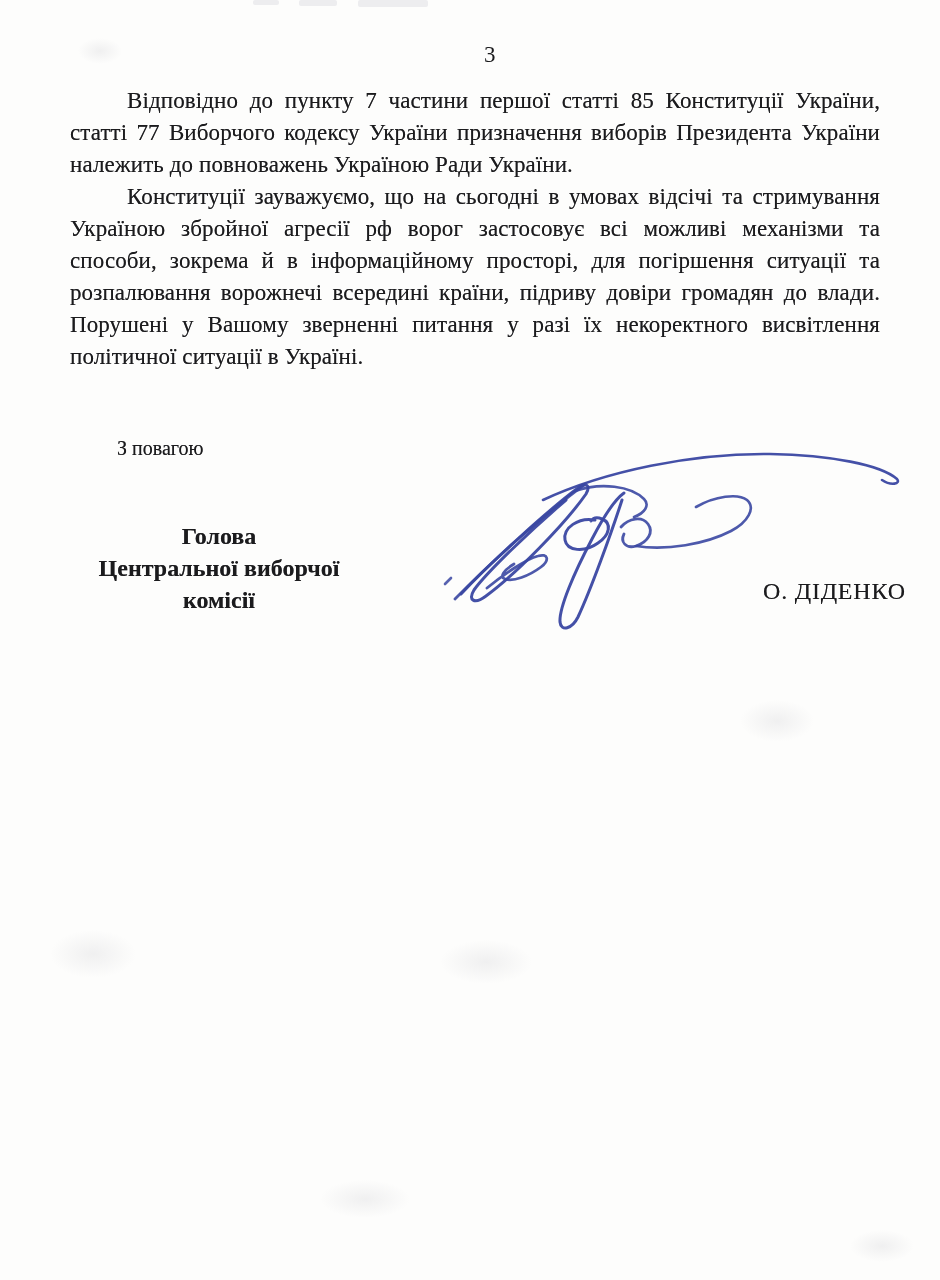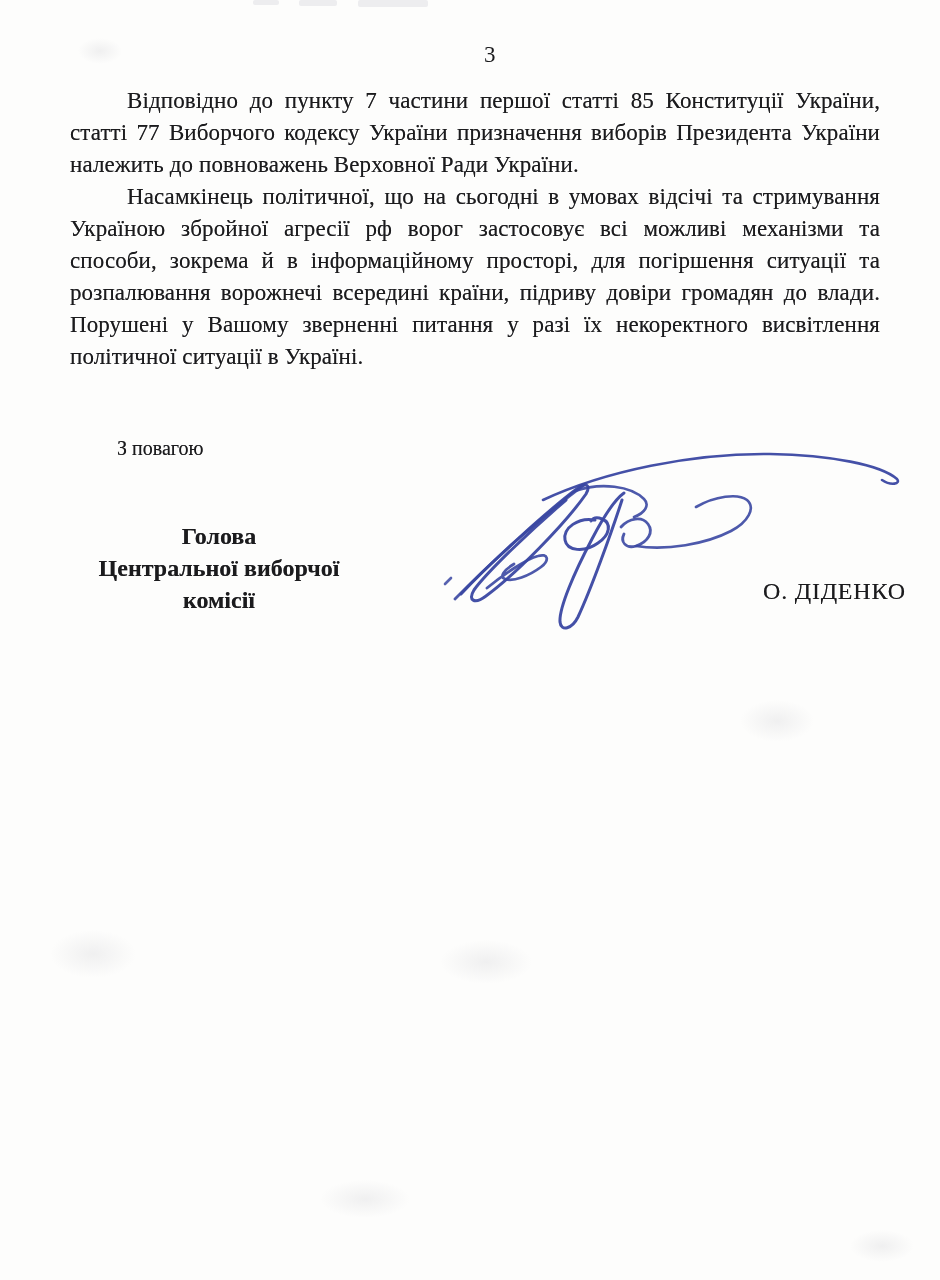--- a/index.html
+++ b/index.html
@@ -116,24 +116,24 @@
 
   <div class="smudge" style="top:1180px; left:320px; width:90px; height:38px;"></div>
   <div class="smudge" style="top:1230px; left:850px; width:64px; height:32px;"></div>
 
   <div class="page-number">3</div>
 
   <div class="letter-body">
       <div class="para">
         <div class="line first">Відповідно до пункту 7 частини першої статті 85 Конституції України,</div>
         <div class="line">статті 77 Виборчого кодексу України призначення виборів Президента України</div>
-        <div class="line last">належить до повноважень Верховної Ради України.</div>
+        <div class="line last">належить до повноважень Україною Ради України.</div>
       </div>
       <div class="para">
-        <div class="line first">Насамкінець політичної, що на сьогодні в умовах відсічі та стримування</div>
+        <div class="line first">Конституції зауважуємо, що на сьогодні в умовах відсічі та стримування</div>
         <div class="line">Україною збройної агресії рф ворог застосовує всі можливі механізми та</div>
         <div class="line">способи, зокрема й в інформаційному просторі, для погіршення ситуації та</div>
         <div class="line">розпалювання ворожнечі всередині країни, підриву довіри громадян до влади.</div>
         <div class="line">Порушені у Вашому зверненні питання у разі їх некоректного висвітлення</div>
         <div class="line last">політичної ситуації в Україні.</div>
       </div>
     </div>
 
   <div class="closing">З повагою</div>
 

